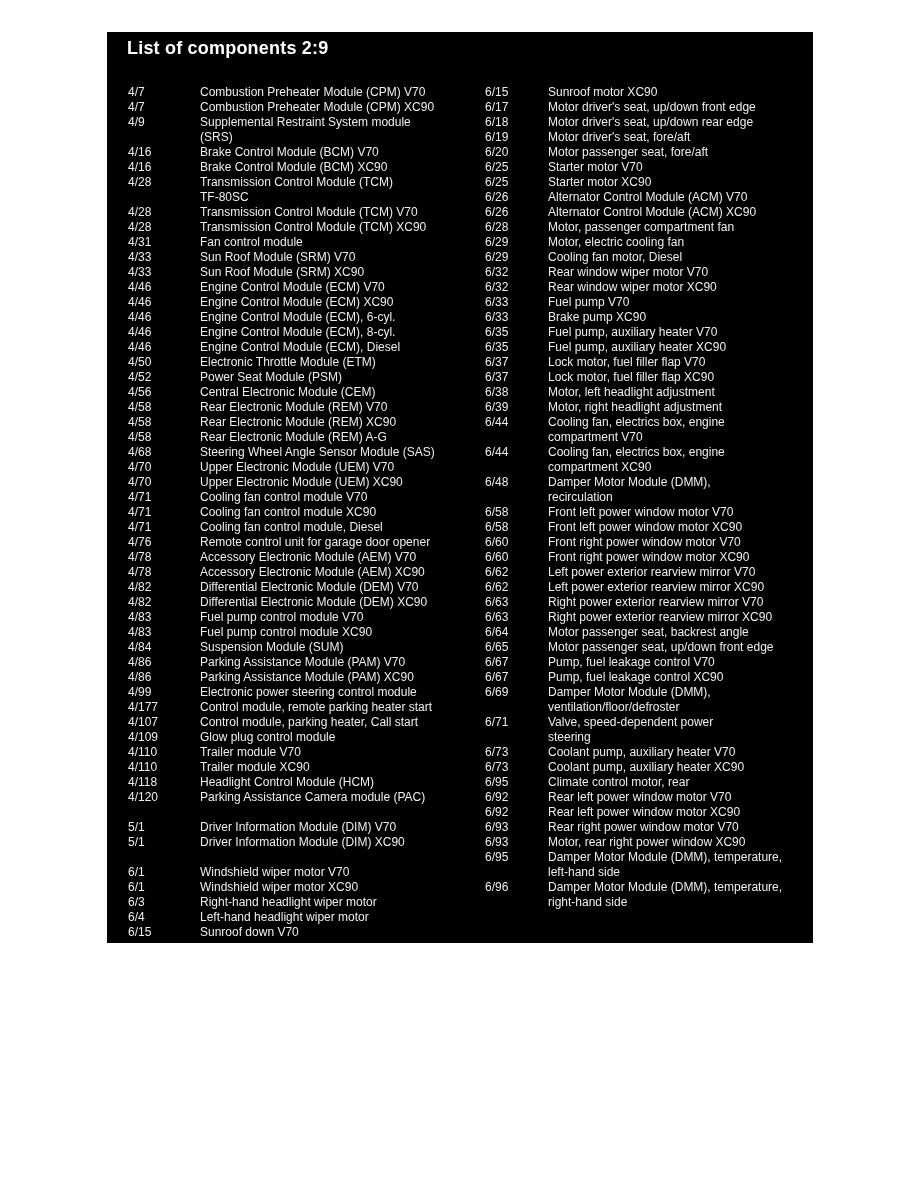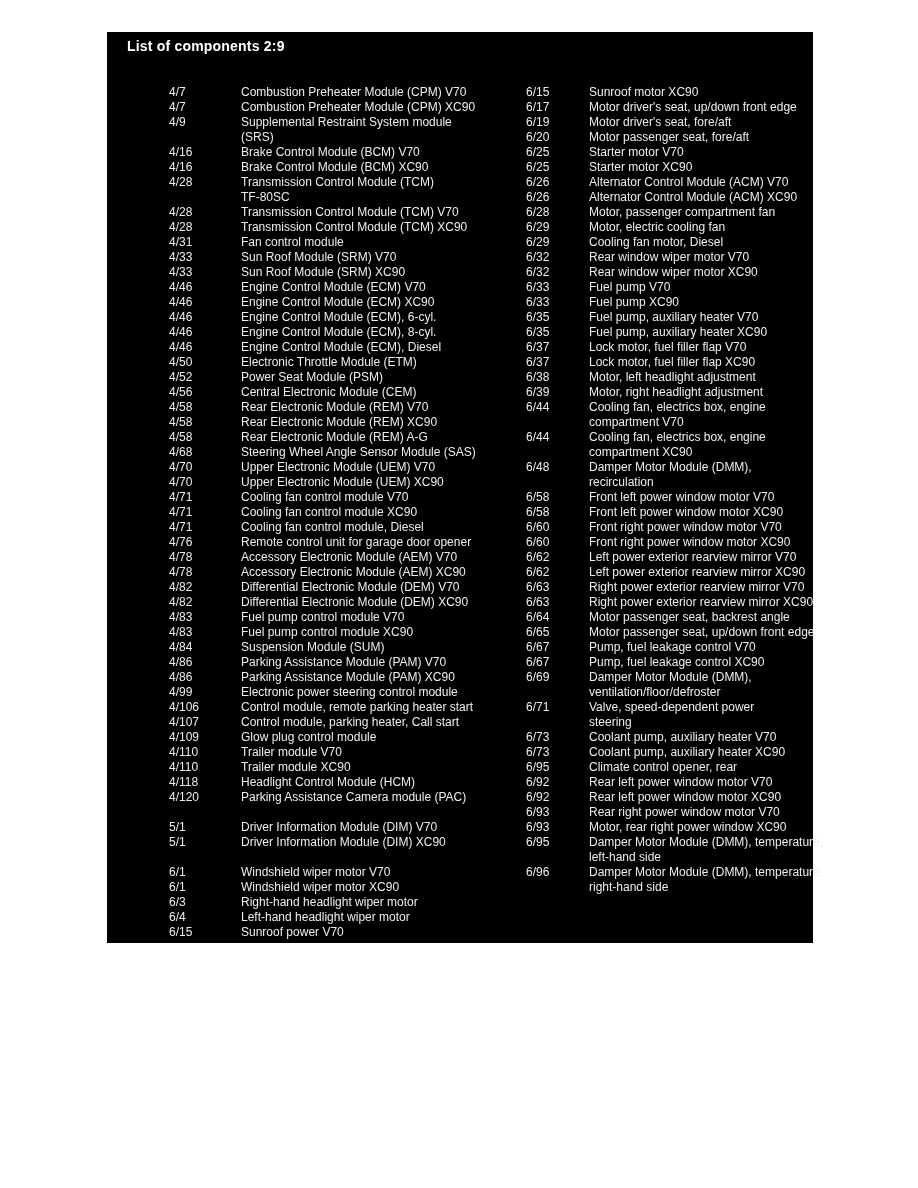--- a/index.html
+++ b/index.html
@@ -13,30 +13,30 @@
   .panel {
     position: absolute;
     left: 107px; top: 32px;
     width: 706px; height: 911px;
     background: #000000;
     color: #f2f2f2;
   }
   .title {
     position: absolute;
     left: 20px; top: 6px;
-    font-size: 14px;
+    font-size: 18px;
     font-weight: bold;
     color: #ffffff;
     letter-spacing: 0.2px;
   }
   .list {
     position: absolute;
     top: 53px; left: 0; right: 0; bottom: 0;
   }
-  .column { position: absolute; top: 0; margin-left: 41px; }
+  .column { position: absolute; top: 0; }
   .col-left  { left: 21px;  width: 350px; }
   .col-right { left: 378px; width: 320px; }
   .row { display: flex; min-height: 15px; }
   .code {
     flex: none;
     width: 72px;
     font-size: 12px;
     line-height: 15px;
     color: #eeeeee;
   }
@@ -208,21 +208,21 @@
         </div>
         <div class="row">
           <span class="code">4/86</span>
           <span class="desc">Parking Assistance Module (PAM) XC90</span>
         </div>
         <div class="row">
           <span class="code">4/99</span>
           <span class="desc">Electronic power steering control module</span>
         </div>
         <div class="row">
-          <span class="code">4/106</span>
+          <span class="code">4/177</span>
           <span class="desc">Control module, remote parking heater start</span>
         </div>
         <div class="row">
           <span class="code">4/107</span>
           <span class="desc">Control module, parking heater, Call start</span>
         </div>
         <div class="row">
           <span class="code">4/109</span>
           <span class="desc">Glow plug control module</span>
         </div>
@@ -269,33 +269,37 @@
         <div class="row">
           <span class="code">6/3</span>
           <span class="desc">Right-hand headlight wiper motor</span>
         </div>
         <div class="row">
           <span class="code">6/4</span>
           <span class="desc">Left-hand headlight wiper motor</span>
         </div>
         <div class="row">
           <span class="code">6/15</span>
-          <span class="desc">Sunroof power V70</span>
+          <span class="desc">Sunroof down V70</span>
         </div>
       </div>
     <div class="column col-right">
         <div class="row">
           <span class="code">6/15</span>
           <span class="desc">Sunroof motor XC90</span>
         </div>
         <div class="row">
           <span class="code">6/17</span>
           <span class="desc">Motor driver's seat, up/down front edge</span>
         </div>
         <div class="row">
+          <span class="code">6/18</span>
+          <span class="desc">Motor driver's seat, up/down rear edge</span>
+        </div>
+        <div class="row">
           <span class="code">6/19</span>
           <span class="desc">Motor driver's seat, fore/aft</span>
         </div>
         <div class="row">
           <span class="code">6/20</span>
           <span class="desc">Motor passenger seat, fore/aft</span>
         </div>
         <div class="row">
           <span class="code">6/25</span>
           <span class="desc">Starter motor V70</span>
@@ -331,21 +335,21 @@
         <div class="row">
           <span class="code">6/32</span>
           <span class="desc">Rear window wiper motor XC90</span>
         </div>
         <div class="row">
           <span class="code">6/33</span>
           <span class="desc">Fuel pump V70</span>
         </div>
         <div class="row">
           <span class="code">6/33</span>
-          <span class="desc">Fuel pump XC90</span>
+          <span class="desc">Brake pump XC90</span>
         </div>
         <div class="row">
           <span class="code">6/35</span>
           <span class="desc">Fuel pump, auxiliary heater V70</span>
         </div>
         <div class="row">
           <span class="code">6/35</span>
           <span class="desc">Fuel pump, auxiliary heater XC90</span>
         </div>
         <div class="row">
@@ -440,21 +444,21 @@
         <div class="row">
           <span class="code">6/73</span>
           <span class="desc">Coolant pump, auxiliary heater V70</span>
         </div>
         <div class="row">
           <span class="code">6/73</span>
           <span class="desc">Coolant pump, auxiliary heater XC90</span>
         </div>
         <div class="row">
           <span class="code">6/95</span>
-          <span class="desc">Climate control opener, rear</span>
+          <span class="desc">Climate control motor, rear</span>
         </div>
         <div class="row">
           <span class="code">6/92</span>
           <span class="desc">Rear left power window motor V70</span>
         </div>
         <div class="row">
           <span class="code">6/92</span>
           <span class="desc">Rear left power window motor XC90</span>
         </div>
         <div class="row">

